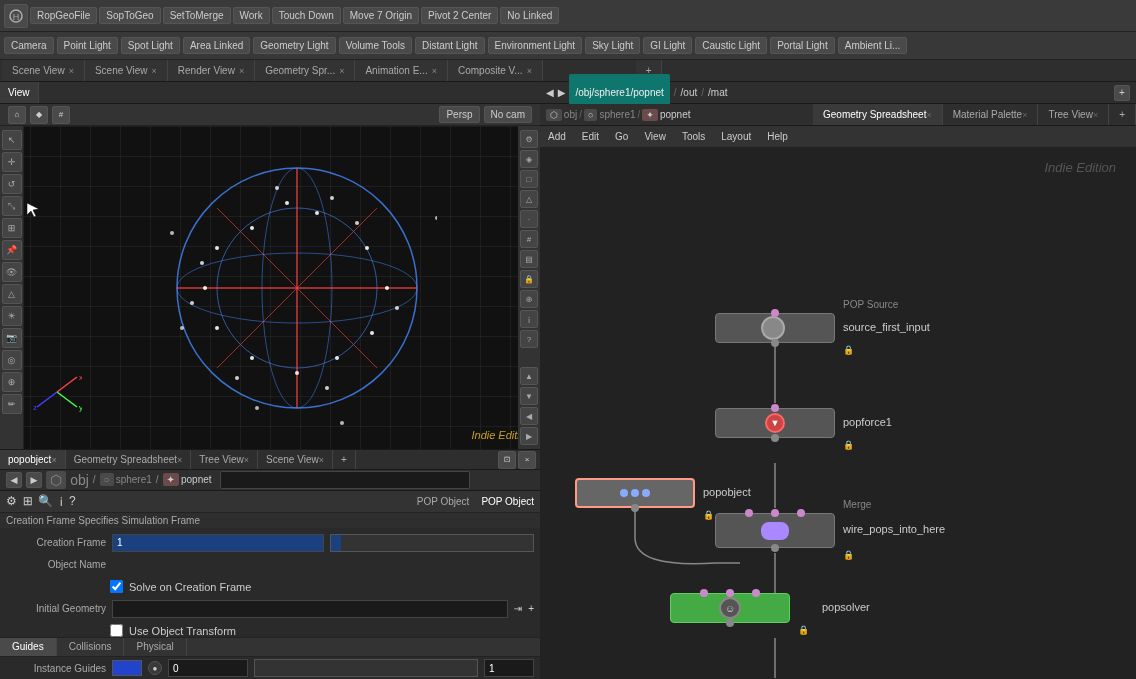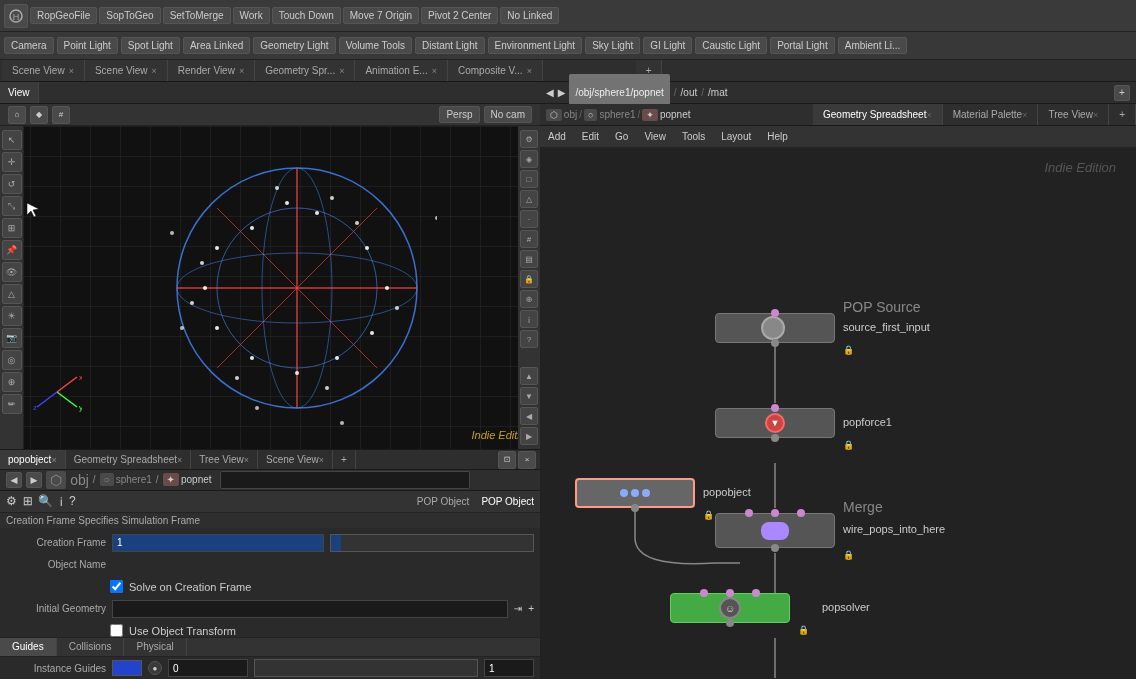--- a/index.html
+++ b/index.html
@@ -400,21 +400,21 @@
       left: calc(100% + 8px);
       color: #ccc;
       font-size: 11px;
       white-space: nowrap;
     }
     .node-sublabel {
       position: absolute;
       left: calc(100% + 8px);
       top: -14px;
       color: #888;
-      font-size: 14px;
+      font-size: 10px;
       white-space: nowrap;
     }
     .node-port {
       width: 8px;
       height: 8px;
       border-radius: 50%;
       background: #888;
       position: absolute;
     }
     .node-lock {
@@ -740,21 +740,21 @@
         <input class="instance-input" value="1" style="width: 50px;">
       </div>
     </div>
   </div>
 
   <div class="right-panel">
 
     <div class="nodegraph-path">
       <div style="font-size:10px;cursor:pointer;">◀</div>
       <div style="font-size:10px;cursor:pointer;">▶</div>
-      <div style="font-size:10px;cursor:pointer;background:#737373;padding:13px 6px;border-radius:2px;color:#eee;">/obj/sphere1/popnet</div>
+      <div style="font-size:10px;cursor:pointer;background:#0f766e;padding:13px 6px;border-radius:2px;color:#eee;">/obj/sphere1/popnet</div>
       <div style="font-size:10px;color:#666;">/</div>
       <div style="font-size:10px;cursor:pointer;color:#ccc;">/out</div>
       <div style="font-size:10px;color:#666;">/</div>
       <div style="font-size:10px;cursor:pointer;color:#ccc;">/mat</div>
       <div style="flex:1;"></div>
       <div class="toolbar-icon" style="width:16px;height:16px;font-size:10px;">+</div>
     </div>
 
     <div class="nodegraph-tabs">
       <div style="display:flex;align-items:center;gap:2px;padding:0 6px;">

